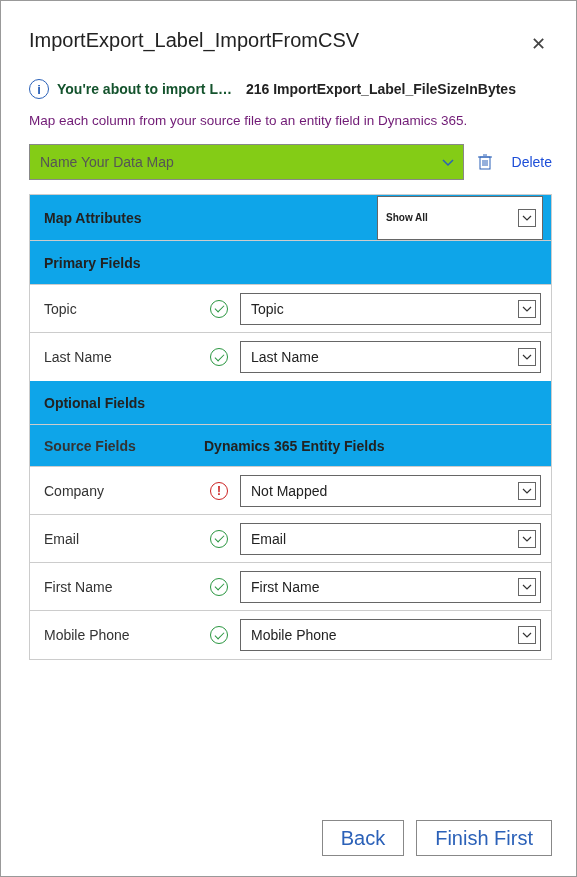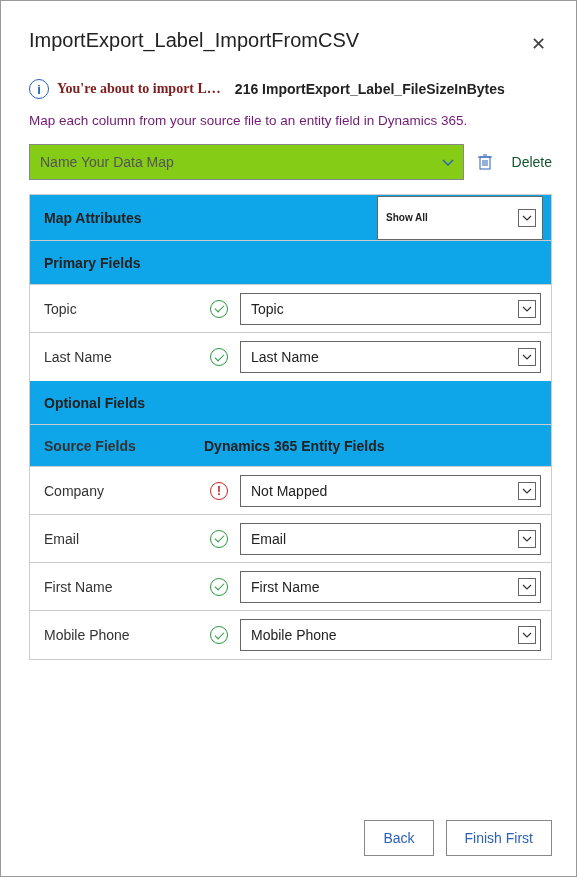--- a/index.html
+++ b/index.html
@@ -9,32 +9,32 @@
     border: 1px solid #999;
     padding: 28px 24px 20px 28px;
     position: relative;
     display: flex; flex-direction: column;
   }
   .title-row { display: flex; justify-content: space-between; margin-bottom: 20px;}
   .title { font-size: 20px; color: #222; }
   .close-x { font-size: 18px; color: #444; cursor: pointer; padding: 4px 6px; }
   .info-row { display: flex; align-items: center; gap: 8px; font-size: 14px; margin-bottom: 14px;}
   .info-icon { width: 20px; height: 20px; border: 1.5px solid #2b61b8; border-radius: 50%; display:flex; align-items:center; justify-content:center; color:#2b61b8; font-weight: bold; font-size:13px; flex:0 0 auto;}
-  .info-main { font-weight: 600; color:#7f1d1d; white-space: nowrap; overflow: hidden; text-overflow: ellipsis; max-width: 190px; font-family: Liberation Serif, serif;}
+  .info-main { font-weight: 600; color:#14532d; white-space: nowrap; overflow: hidden; text-overflow: ellipsis; max-width: 190px;}
   .info-sub { color:#222; font-weight:700; margin-left: 6px;}
   .desc { font-size: 13.5px; color: #701a75; margin-bottom: 16px;}
   .map-row { display:flex; align-items:center; gap: 14px; margin-bottom: 14px;}
   .combo {
     flex: 1; height: 36px; border: 1px solid #888;
     display:flex; align-items:center; justify-content:space-between;
     padding: 0 8px 0 10px; font-size: 14px; color:#555;
     background:#84cc16; cursor:pointer;
   }
   .combo .chev { color:#2b61b8; }
-  .delete-link { display:flex; align-items:center; gap:20px; color:#14532d; font-size:14px; cursor:pointer;}
+  .delete-link { display:flex; align-items:center; gap:20px; color:#1d4ed8; font-size:14px; cursor:pointer;}
   .trash-icon { width:14px; height:16px; display:inline-block; }
   .table {
     border: 1px solid #ccc;
   }
   .t-head, .t-sub, .t-colhead {
     background: #0ea5e9;
     border-bottom: 1px solid #ccc;
     display:flex; align-items:center;
     font-size: 14px; color:#222;
   }
@@ -63,21 +63,21 @@
     display:flex; align-items:center; justify-content:space-between;
     padding:0 4px 0 10px; font-size:14px; color:#222; background:#fff; cursor:pointer;
     margin-left: 6px;
   }
   .chev-box { width:18px;height:18px;border:1px solid #666;display:flex;align-items:center;justify-content:center;font-size:11px;}
   .footer {
     margin-top: auto; display:flex; justify-content:flex-end; gap:12px; padding-top: 16px;
   }
   .btn {
     height: 36px; padding: 0 18px; background:#fff;
-    border:1px solid #888; color:#2b61b8; font-size:14px; cursor:pointer;
+    border:1px solid #888; color:#2b61b8; font-size:20px; cursor:pointer;
   }
   svg { display:block;}
 </style>
 </head>
 <body>
 
 <div class="dialog">
 
   <div class="title-row">
     <div class="title">ImportExport_Label_ImportFromCSV</div>

